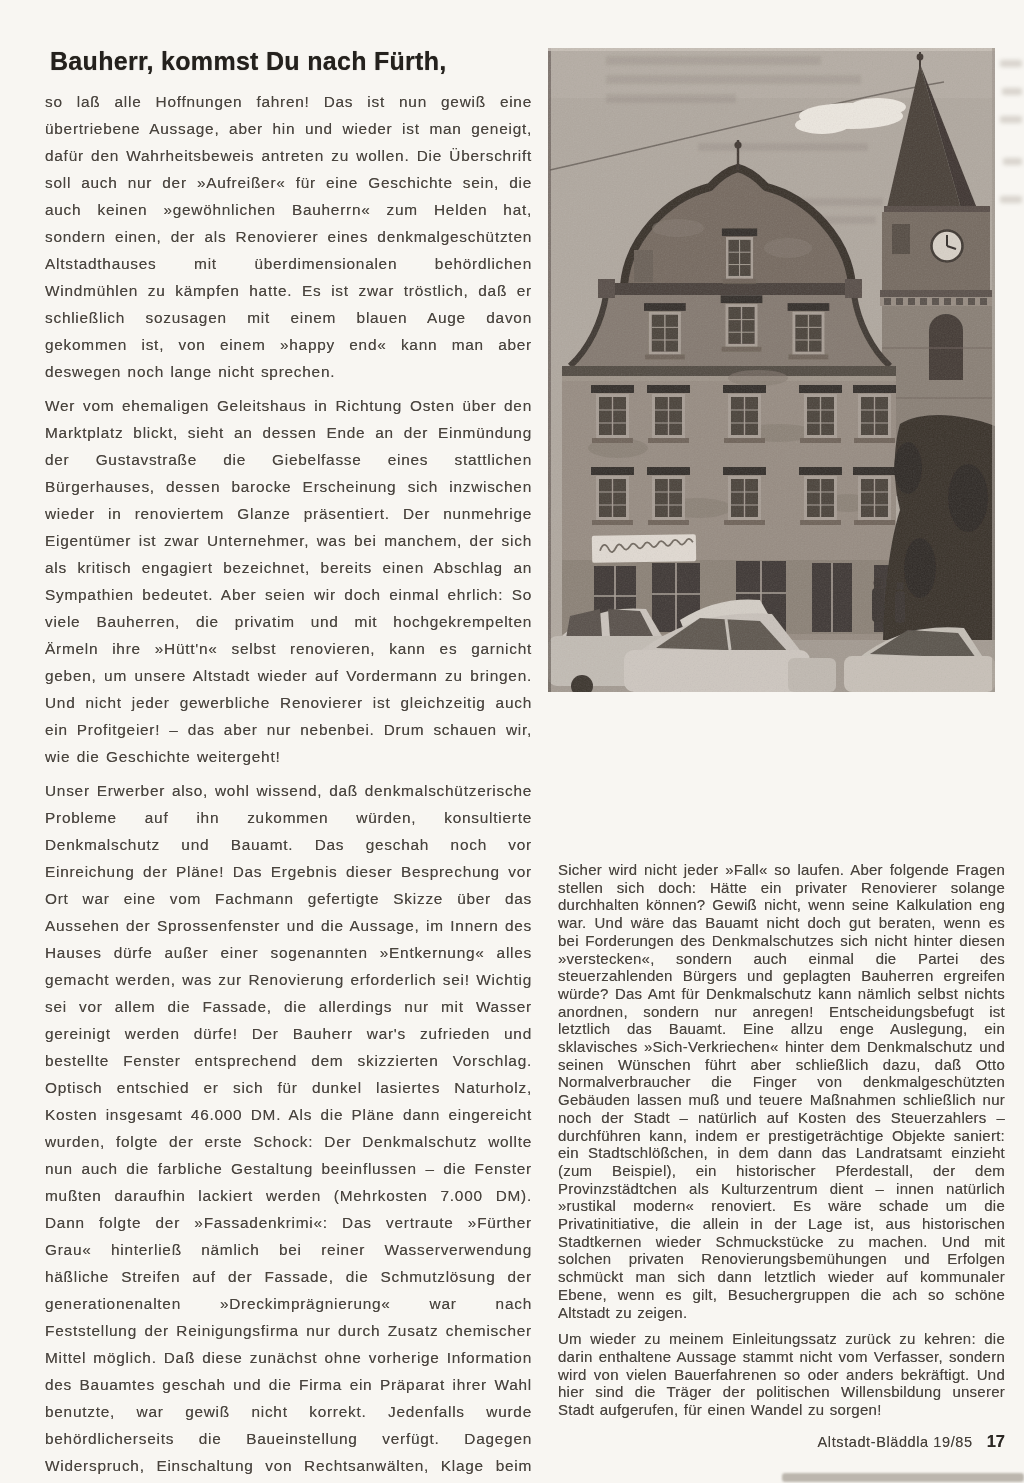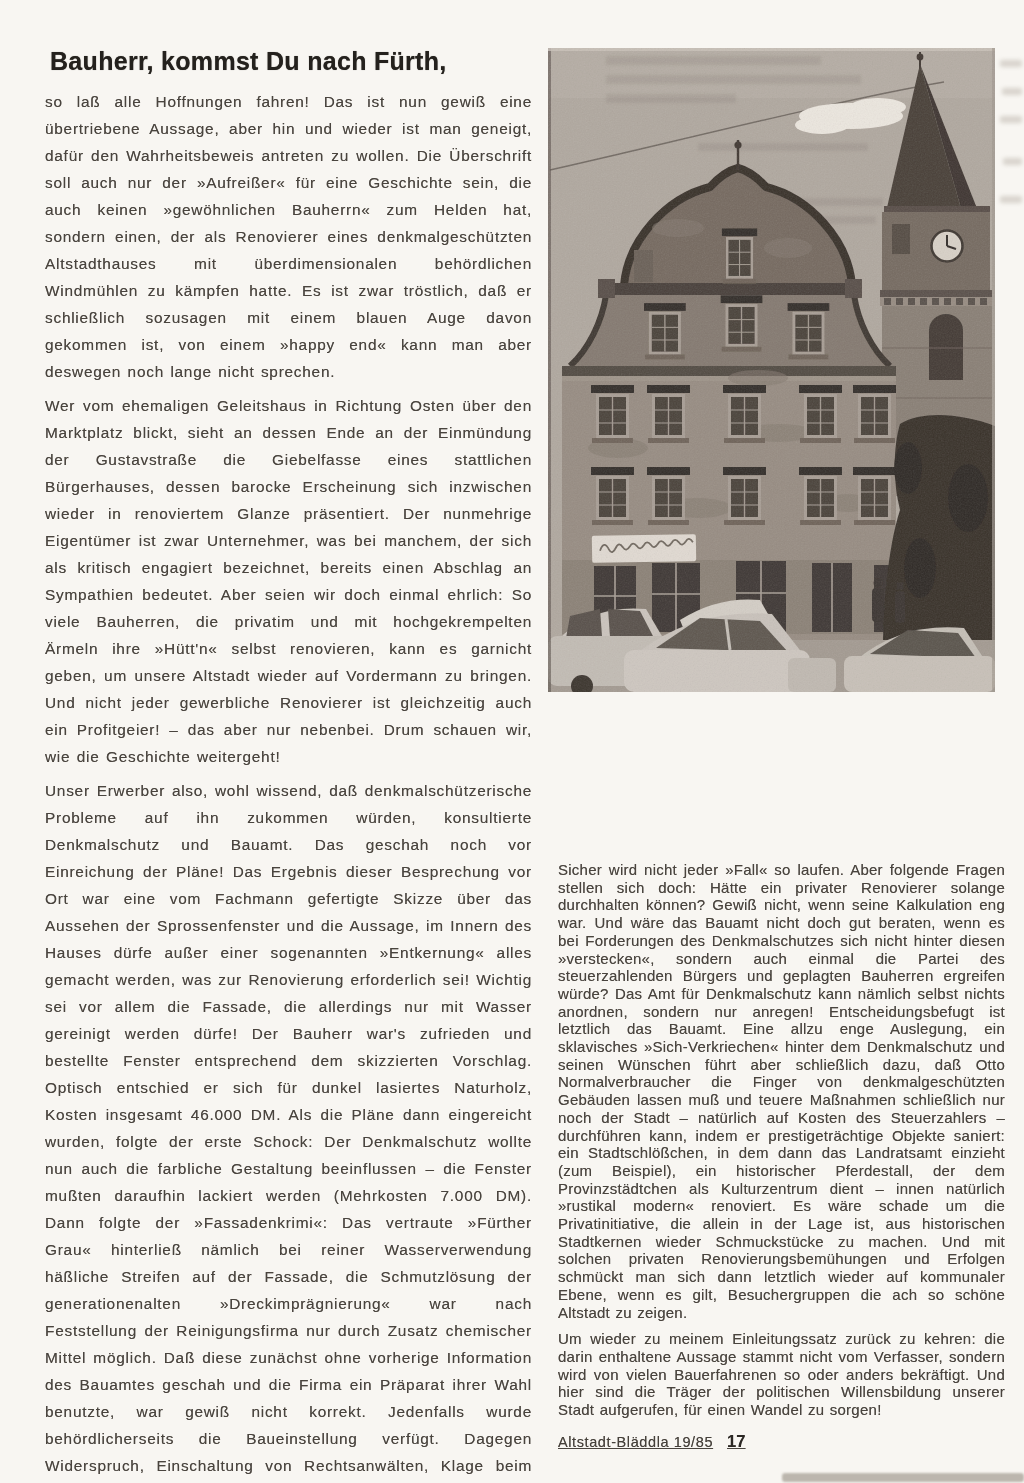--- a/index.html
+++ b/index.html
@@ -35,21 +35,21 @@
   }
   .col-right p{margin-bottom:9px;}
   .signature{
     text-align:right; padding-right:24px;
     font-size:15px; letter-spacing:.4px; margin-top:1px;
     text-shadow:0 0 .6px rgba(70,64,58,.6);
   }
   
   .footer{
     position:absolute; left:558px; top:1432px; width:447px;
-    white-space:nowrap;text-decoration:underline;
+    text-align:right; white-space:nowrap;
   }
   .footer .journal{
     font-size:14.5px; letter-spacing:.6px; color:#45403a;
     text-shadow:0 0 .5px rgba(70,64,58,.6);
   }
   .footer .pagenum{
     font-size:16.5px; font-weight:bold; color:#2c2824;
     margin-left:14px; text-shadow:0 0 .5px rgba(40,36,32,.6);
   }
   

